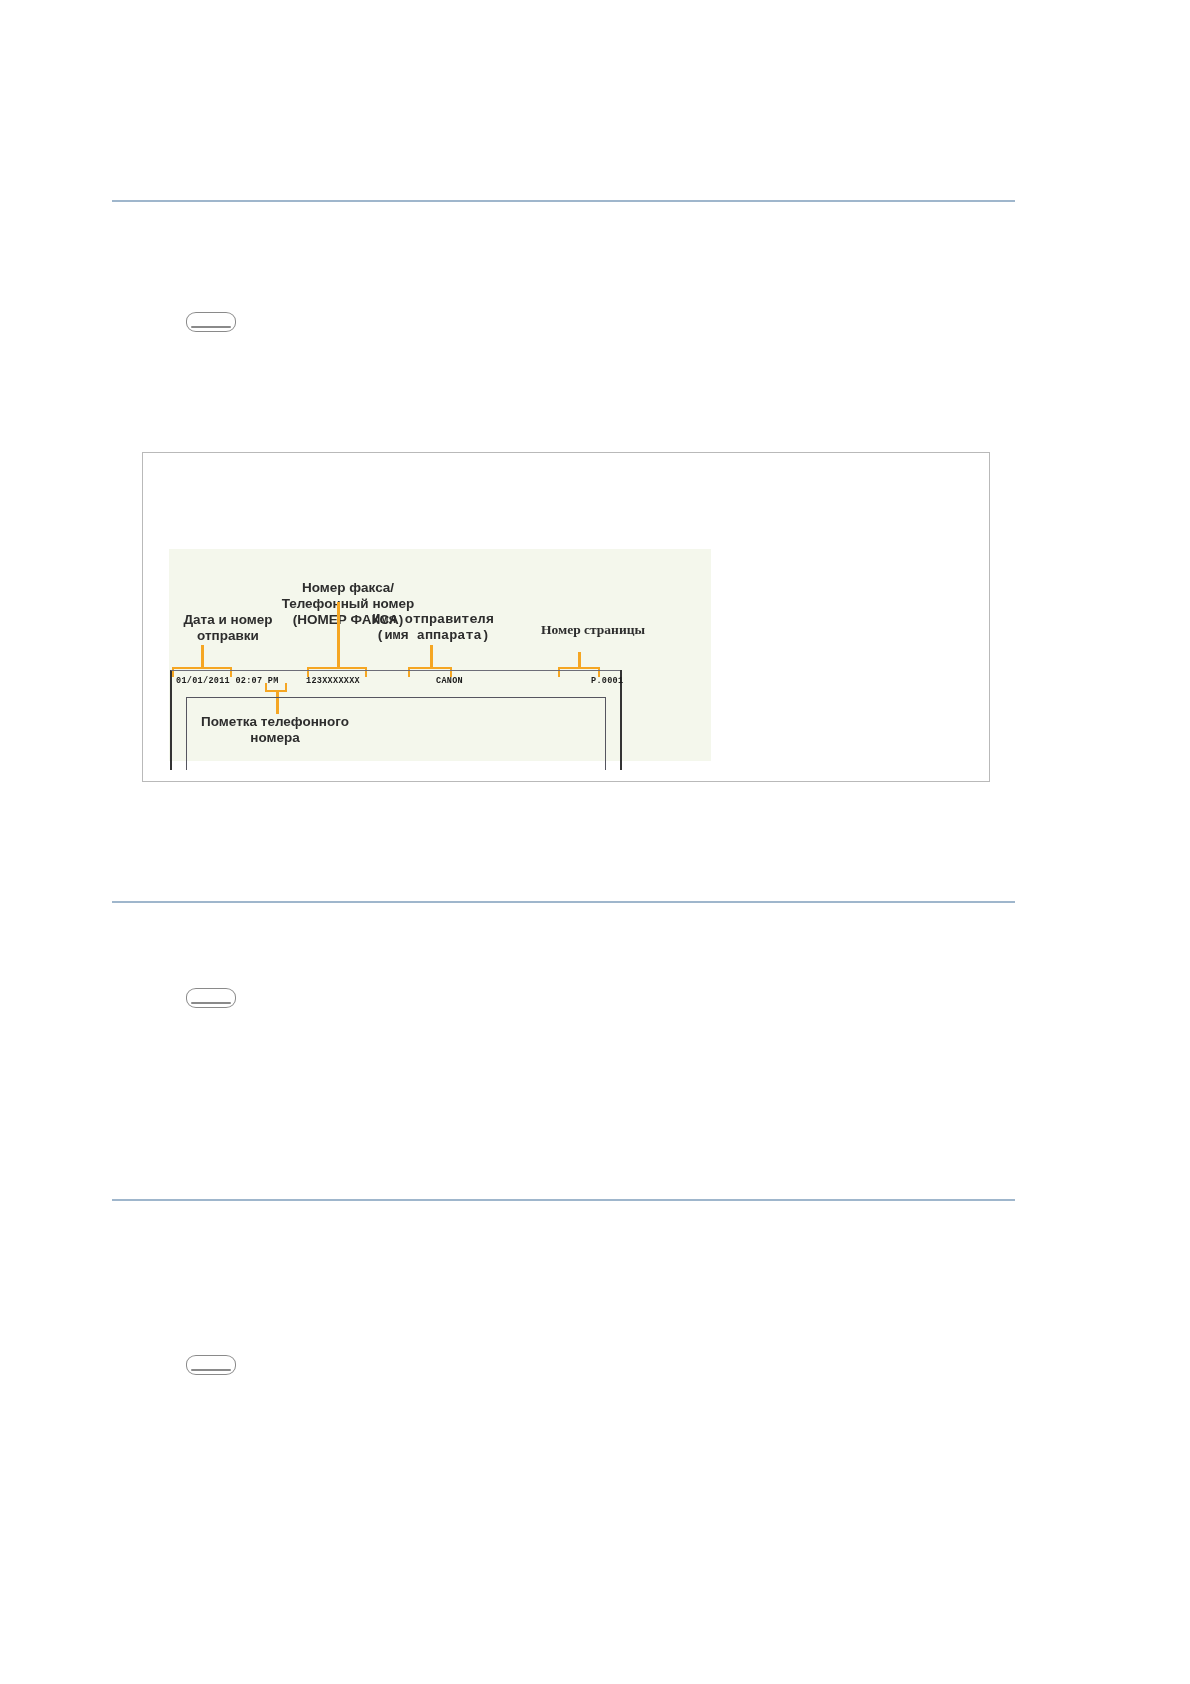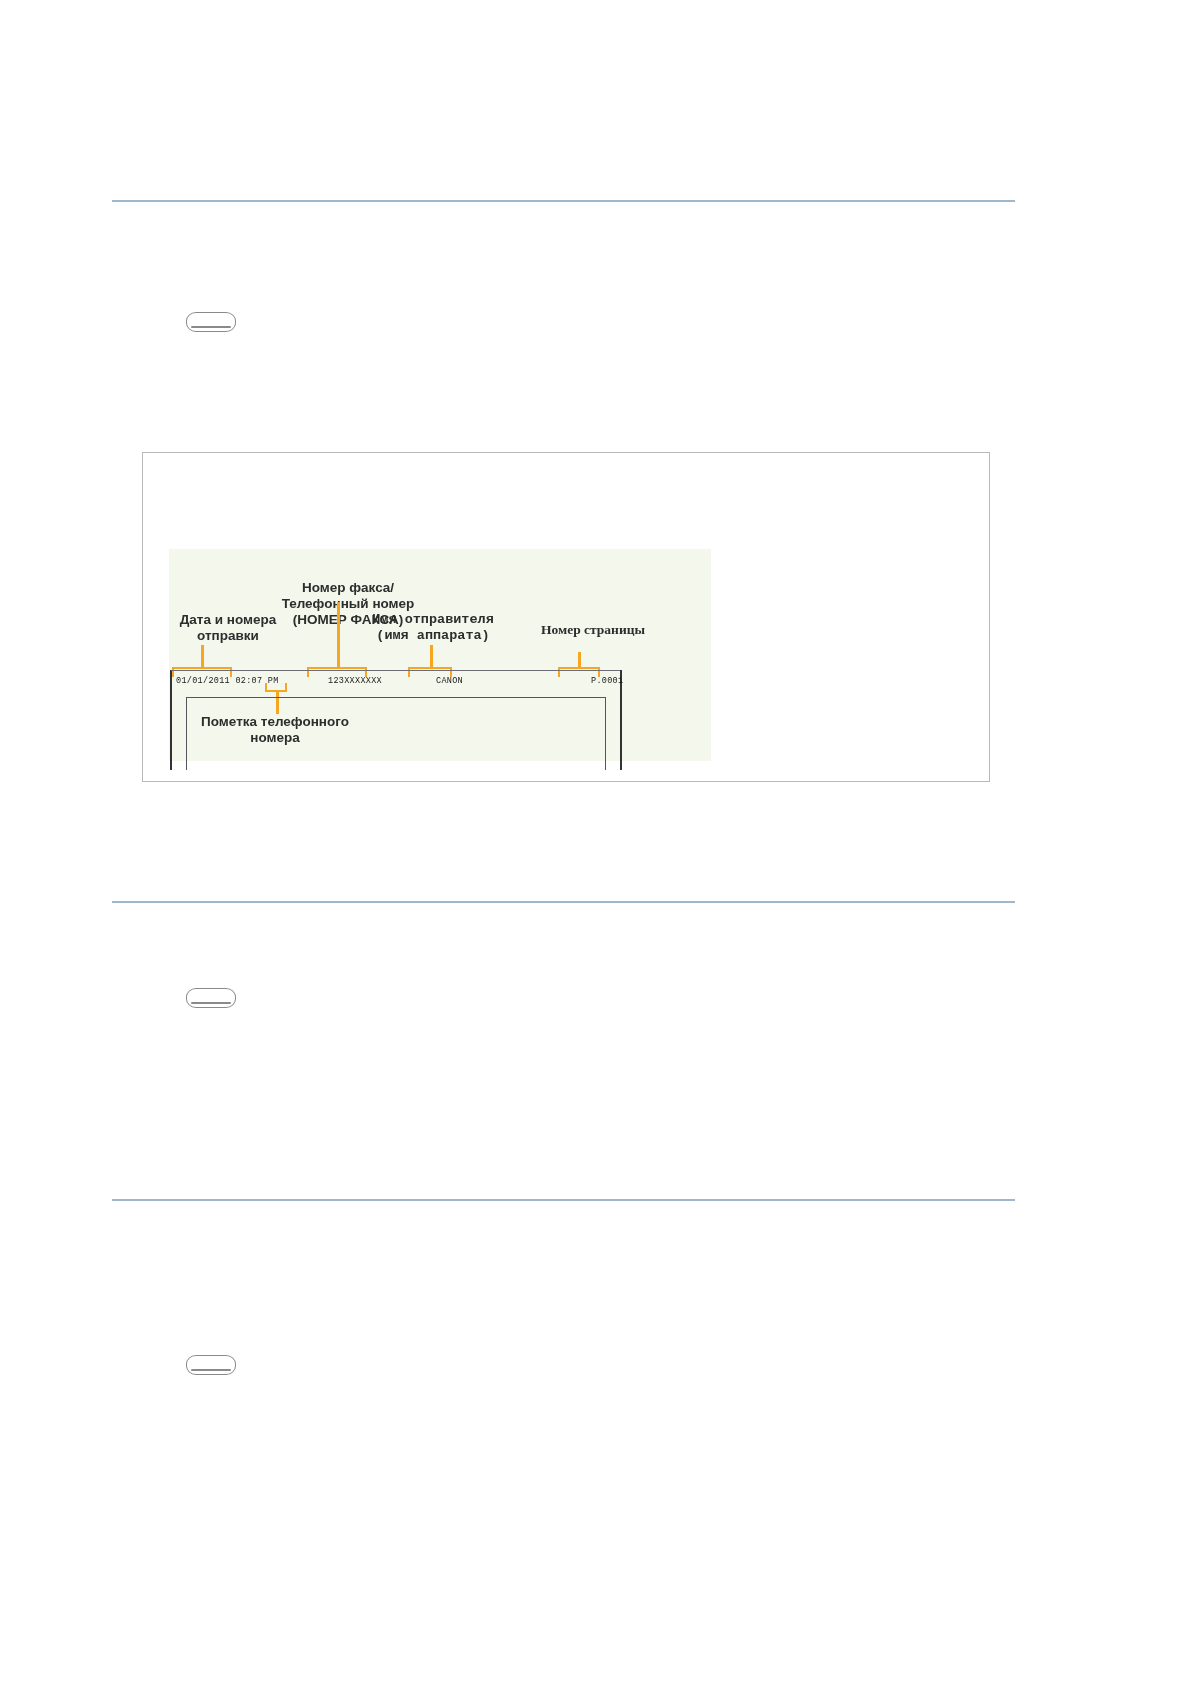--- a/index.html
+++ b/index.html
@@ -168,49 +168,49 @@
     border-bottom: none;
     box-sizing: border-box;
     background: transparent;
   }
 
   
   .fax-field {
     position: absolute;
     font-family: "Liberation Mono", monospace;
     font-size: 8.5px;
-    font-weight: normal;
+    font-weight: bold;
     letter-spacing: 0.3px;
     color: #1b1b1b;
     white-space: nowrap;
     top: 676px;
   }
   .fax-field.f-datetime { left: 176px; }
-  .fax-field.f-faxnum   { left: 328px; }
+  .fax-field.f-faxnum   { left: 306px; }
   .fax-field.f-sender   { left: 436px; }
   .fax-field.f-page     { left: 591px; }
 </style>
 </head>
 <body>
 
 <div class="page">
 
   <div class="rule r1"></div>
   <div class="rule r2"></div>
   <div class="rule r3"></div>
 
   <div class="btn-icon b1"></div>
   <div class="btn-icon b2"></div>
   <div class="btn-icon b3"></div>
 
   <div class="figure-box">
     <div class="illustration"></div>
   </div>
 
-  <div class="callout c-datetime">Дата и номера
+  <div class="callout c-datetime">Дата и номер
 отправки</div>
   <div class="callout c-faxnum">Номер факса/
 Телефонный номер
 (НОМЕР ФАКСА)</div>
   <div class="callout c-sender">Имя отправителя
 (имя аппарата)</div>
   <div class="callout c-page">Номер страницы</div>
   <div class="callout c-mark">Пометка телефонного
 номера</div>
 

